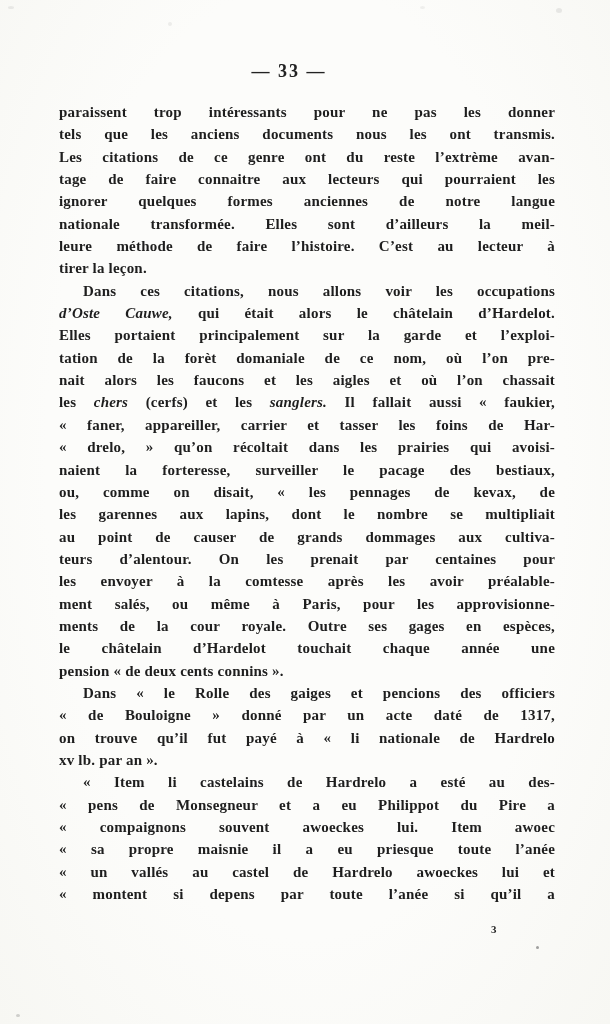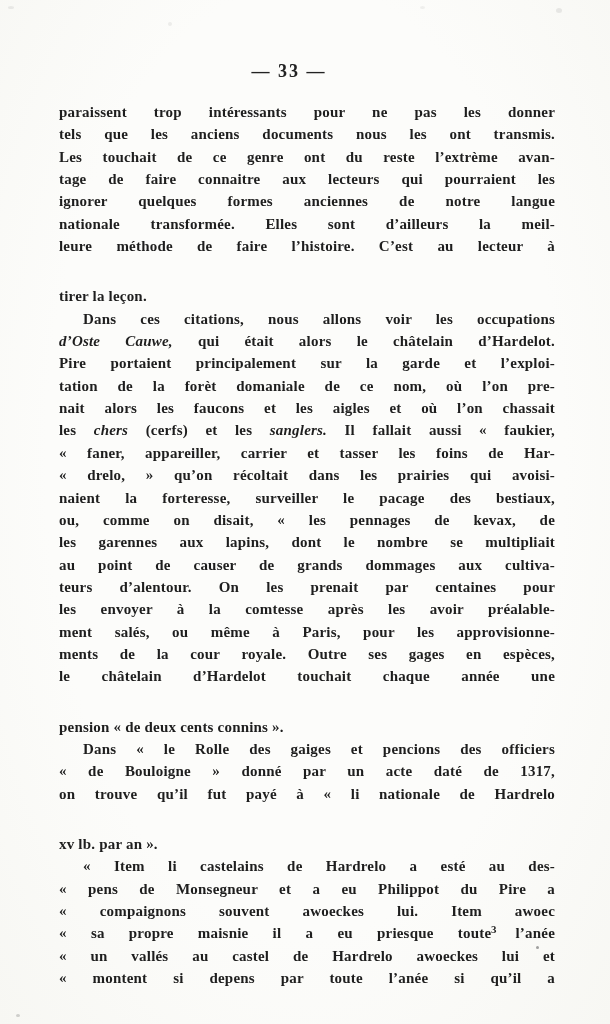--- a/index.html
+++ b/index.html
@@ -40,21 +40,20 @@
     font-weight: 700;
     letter-spacing: 0.2px;
     text-align: justify;
     text-align-last: justify;
     white-space: nowrap; 
   }
   .line { white-space: normal; }
   .line.end {
     text-align: left;
     text-align-last: left;
-    margin-top: 28px;
   }
   .line.indent {
     text-indent: 24px;
   }
   .it {
     font-style: italic;
   }
   .signature {
     position: absolute;
     top: 923px;
@@ -77,29 +76,29 @@
 </style>
 </head>
 <body>
 
 <div class="page">
   <div class="running-header">— 33 —</div>
 
   <div class="text-block" id="text-block">
       <div class="line"><span>paraissent trop intéressants pour ne pas les donner</span></div>
       <div class="line"><span>tels que les anciens documents nous les ont transmis.</span></div>
-      <div class="line"><span>Les touchait de ce genre ont du reste l’extrème avan-</span></div>
+      <div class="line"><span>Les citations de ce genre ont du reste l’extrème avan-</span></div>
       <div class="line"><span>tage de faire connaitre aux lecteurs qui pourraient les</span></div>
       <div class="line"><span>ignorer quelques formes anciennes de notre langue</span></div>
       <div class="line"><span>nationale transformée. Elles sont d’ailleurs la meil-</span></div>
       <div class="line"><span>leure méthode de faire l’histoire. C’est au lecteur à</span></div>
       <div class="line end"><span>tirer la leçon.</span></div>
       <div class="line indent"><span>Dans ces citations, nous allons voir les occupations</span></div>
       <div class="line"><span class="it">d’Oste Cauwe,</span><span> qui était alors le châtelain d’Hardelot.</span></div>
-      <div class="line"><span>Pire portaient principalement sur la garde et l’exploi-</span></div>
+      <div class="line"><span>Elles portaient principalement sur la garde et l’exploi-</span></div>
       <div class="line"><span>tation de la forèt domaniale de ce nom, où l’on pre-</span></div>
       <div class="line"><span>nait alors les faucons et les aigles et où l’on chassait</span></div>
       <div class="line"><span>les </span><span class="it">chers</span><span> (cerfs) et les </span><span class="it">sanglers.</span><span> Il fallait aussi « faukier,</span></div>
       <div class="line"><span>« faner, appareiller, carrier et tasser les foins de Har-</span></div>
       <div class="line"><span>« drelo, » qu’on récoltait dans les prairies qui avoisi-</span></div>
       <div class="line"><span>naient la forteresse, surveiller le pacage des bestiaux,</span></div>
       <div class="line"><span>ou, comme on disait, « les pennages de kevax, de</span></div>
       <div class="line"><span>les garennes aux lapins, dont le nombre se multipliait</span></div>
       <div class="line"><span>au point de causer de grands dommages aux cultiva-</span></div>
       <div class="line"><span>teurs d’alentour. On les prenait par centaines pour</span></div>

